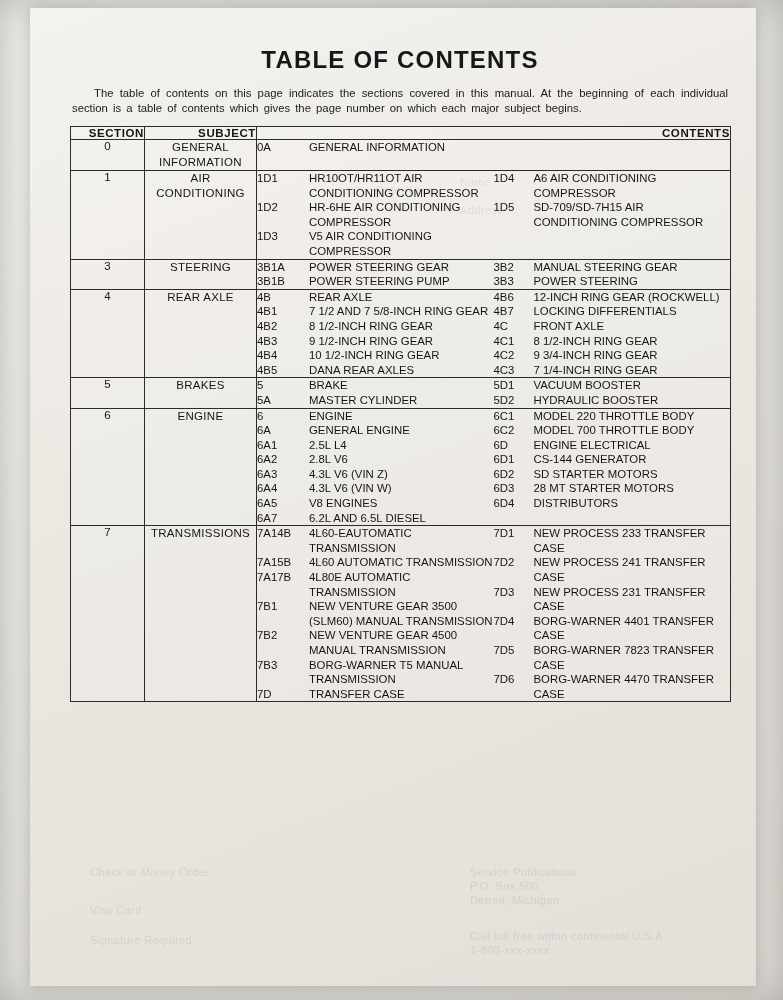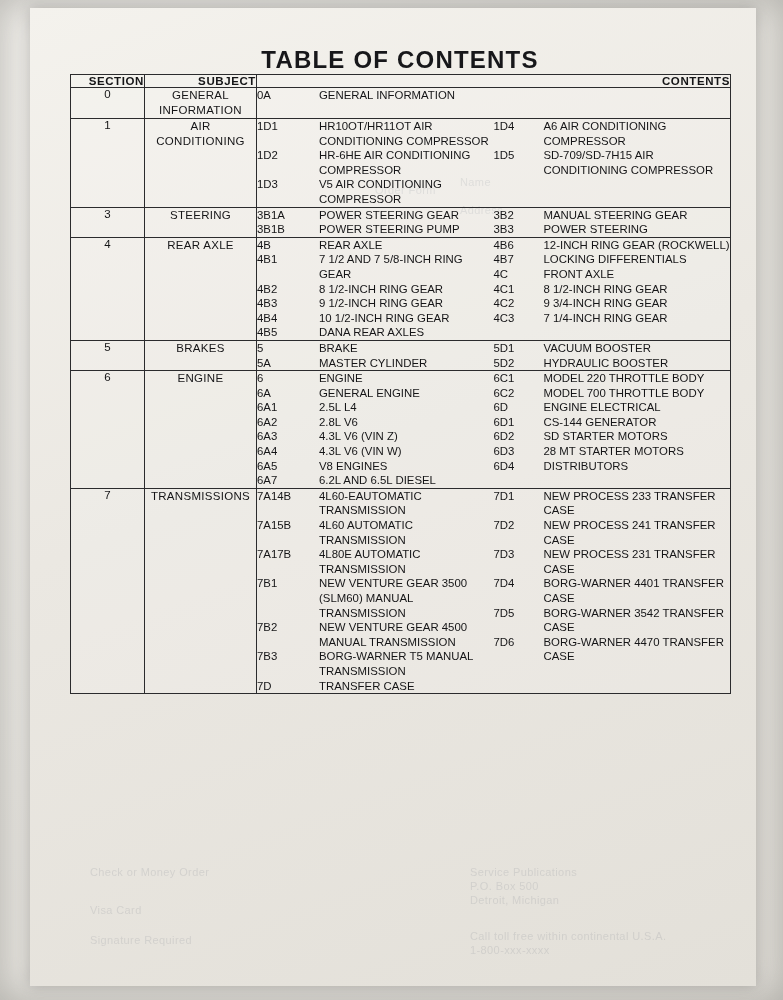--- a/index.html
+++ b/index.html
@@ -126,21 +126,20 @@
   .cols .c {
     flex: 0 0 50%;
     max-width: 50%;
   }
   .entry {
     display: flex;
     font-size: 11.4px;
     line-height: 14.6px;
     color: #151517;
     margin-bottom: 0px;
-    gap: 10px;
   }
   .entry .code {
     flex: 0 0 auto;
     min-width: 46px;
     padding-right: 6px;
     white-space: nowrap;
   }
   .entry .txt {
     flex: 1 1 auto;
   }
@@ -163,20 +162,21 @@
     <div class="bleed" style="left:440px; top:872px;">P.O. Box 500</div>
     <div class="bleed" style="left:440px; top:886px;">Detroit, Michigan</div>
     <div class="bleed" style="left:440px; top:922px;">Call toll free within continental U.S.A.</div>
     <div class="bleed" style="left:440px; top:936px;">1-800-xxx-xxxx</div>
     <div class="bleed" style="left:60px; top:858px;">Check or Money Order</div>
     <div class="bleed" style="left:60px; top:896px;">Visa Card</div>
     <div class="bleed" style="left:60px; top:926px;">Signature Required</div>
 
     <div class="content">
       <h1 class="title">TABLE OF CONTENTS</h1>
+      <p class="intro">The table of contents on this page indicates the sections covered in this manual. At the beginning of each individual section is a table of contents which gives the page number on which each major subject begins.</p>
 
       <table class="toc">
         <colgroup>
           <col class="col-section">
           <col class="col-subject">
           <col class="col-contents">
         </colgroup>
         <thead>
           <tr>
             <th>SECTION</th>
@@ -466,21 +466,21 @@
                     <div class="entry">
                       <span class="code">7D3</span>
                       <span class="txt">NEW PROCESS 231 TRANSFER CASE</span>
                     </div>
                     <div class="entry">
                       <span class="code">7D4</span>
                       <span class="txt">BORG-WARNER 4401 TRANSFER CASE</span>
                     </div>
                     <div class="entry">
                       <span class="code">7D5</span>
-                      <span class="txt">BORG-WARNER 3542 TRANSFER CASE</span>
+                      <span class="txt">BORG-WARNER 7823 TRANSFER CASE</span>
                     </div>
                     <div class="entry">
                       <span class="code">7D6</span>
                       <span class="txt">BORG-WARNER 4470 TRANSFER CASE</span>
                     </div>
                   </div>
                 </div>
               </td>
             </tr>
           </tbody>

